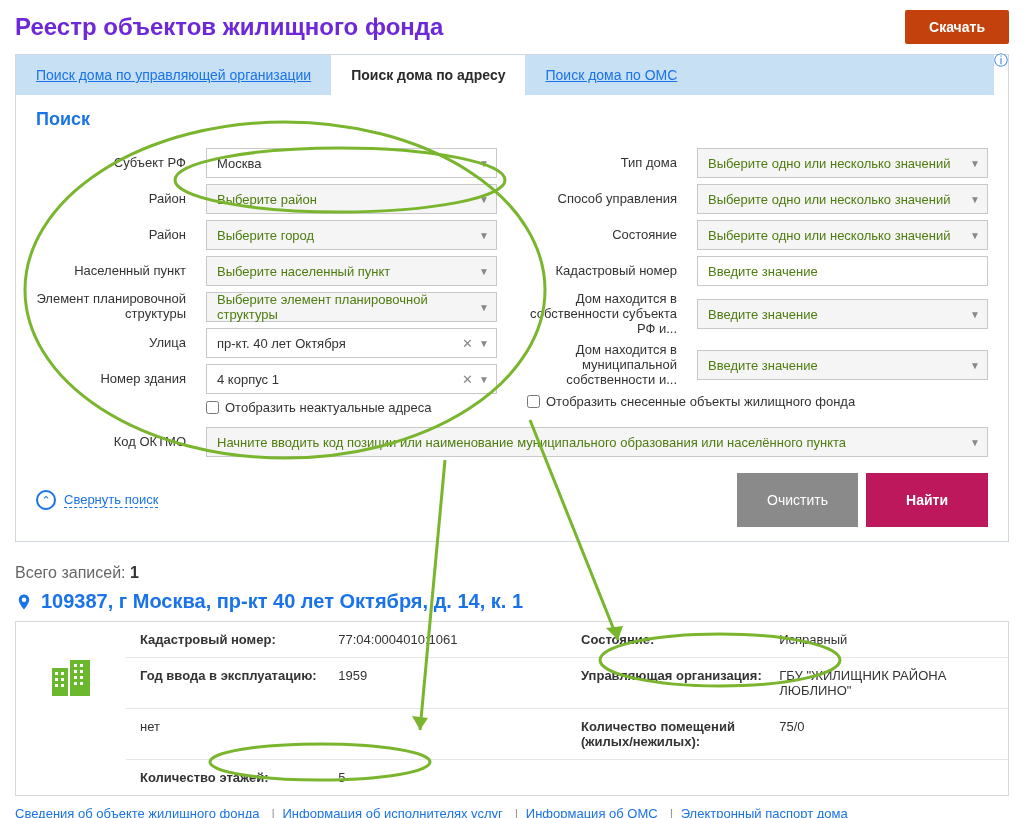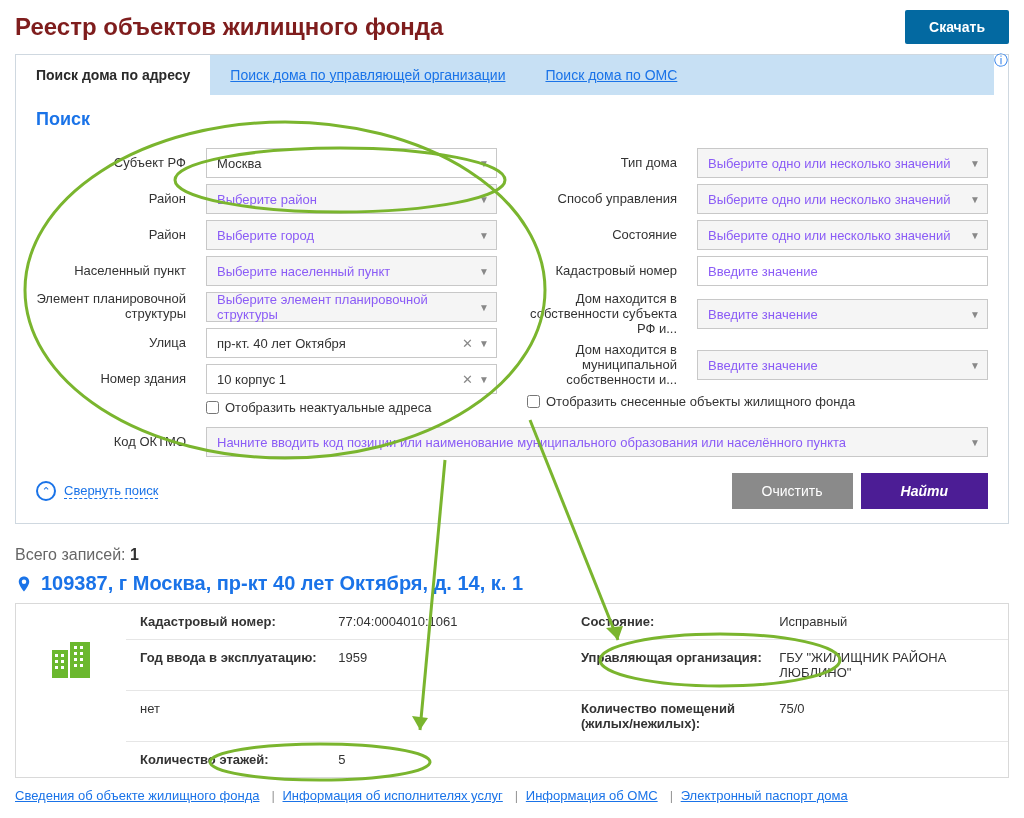--- a/index.html
+++ b/index.html
@@ -1,20 +1,20 @@
 <!DOCTYPE html>
 <html><head>
   <meta charset="utf-8">
   <style>
     * { box-sizing: border-box; margin: 0; padding: 0; }
     body { font-family: Arial, Helvetica, sans-serif; font-size: 13px; color: #333; background: #fff; width: 1024px; }
     
     .header { display: flex; justify-content: space-between; align-items: center; padding: 10px 15px 10px 15px; }
-    .page-title { font-size: 24px; font-weight: bold; color: #7f1d1d; }
-    .btn-download { background: #0369a1; color: #fff; border: none; padding: 9px 24px; font-size: 14px; font-weight: bold; border-radius: 2px; cursor: pointer; }
+    .page-title { font-size: 24px; font-weight: bold; color: #6d28d9; }
+    .btn-download { background: #c2410c; color: #fff; border: none; padding: 9px 24px; font-size: 14px; font-weight: bold; border-radius: 2px; cursor: pointer; }
     .info-icon { color: #1a73e8; font-size: 14px; float: right; margin-right: 16px; margin-top: -2px; }
     
     .search-container { margin: 0 15px; border: 1px solid #cfd8e0; }
     .tabs { display: flex; background: #c7e0f4; }
     .tab { padding: 12px 20px; font-size: 14px; cursor: pointer; }
     .tab.active { background: #fff; font-weight: bold; color: #2a2a2a; }
     .tab-link { color: #1a73e8; text-decoration: underline; }
     
     .search-body { padding: 14px 20px 14px 20px; background: #fff; }
     .search-heading { color: #1a73e8; font-size: 18px; font-weight: bold; margin-bottom: 18px; }
@@ -23,38 +23,38 @@
     .form-col { flex: 1; }
     .form-row { display: flex; align-items: center; margin-bottom: 6px; min-height: 30px; }
     .form-label { width: 160px; text-align: right; font-size: 13px; color: #333; padding-right: 10px; line-height: 1.15; }
     .form-control { flex: 1; position: relative; padding-left: 10px; }
     .select-box, .text-input {
       width: 100%; height: 30px; border: 1px solid #c8c8c8; background: #f5f5f5;
       padding: 0 30px 0 10px; font-size: 13px; color: #555; display: flex; align-items: center;
     }
     .select-box.has-value { background: #fff; color: #333; }
     .text-input { background: #fff; }
-    .placeholder { color: #8b5cf6; }
+    .placeholder { color: #4d7c0f; }
     .dropdown-caret { position: absolute; right: 8px; top: 50%; transform: translateY(-50%); color: #888; font-size: 10px; pointer-events: none; }
     .clear-x { position: absolute; right: 24px; top: 50%; transform: translateY(-50%); color: #888; font-size: 13px; cursor: pointer; }
     
     .checkbox-row { display: flex; align-items: center; margin: 6px 0 6px 170px; }
     .checkbox-row.right { margin-left: 0; }
     .checkbox-row input { margin-right: 6px; }
     .checkbox-row label { font-size: 13px; }
     
     .full-row { display: flex; align-items: center; margin-top: 6px; }
     
     .footer-actions { display: flex; justify-content: space-between; align-items: center; margin-top: 16px; }
     .collapse-link { display: flex; align-items: center; color: #1a73e8; font-size: 13px; cursor: pointer; }
     .collapse-icon { width: 20px; height: 20px; border: 2px solid #1a73e8; border-radius: 50%; display: inline-flex; align-items: center; justify-content: center; margin-right: 8px; font-size: 11px; }
     .collapse-text { border-bottom: 1px dashed #1a73e8; }
     .action-buttons { display: flex; gap: 8px; }
     .btn-clear { background: #8a8a8a; color: #fff; border: none; padding: 9px 30px; font-size: 14px; cursor: pointer; }
-    .btn-find { background: #4c1d95; color: #fff; border: none; padding: 10px 40px; font-size: 14px; font-weight: bold; cursor: pointer; font-style: italic; }
+    .btn-find { background: #be185d; color: #fff; border: none; padding: 19px 40px; font-size: 14px; font-weight: bold; cursor: pointer; }
     
     .results { margin: 22px 15px 0 15px; }
     .results-count { font-size: 16px; color: #666; margin-bottom: 8px; }
     .results-count .num { color: #333; font-weight: bold; }
     .result-address { display: flex; align-items: center; color: #1a73e8; font-size: 20px; font-weight: bold; margin-bottom: 8px; }
     .pin-icon { width: 18px; height: 22px; margin-right: 8px; }
     
     .result-card { border: 1px solid #d9d9d9; display: flex; }
     .card-icon-col { width: 110px; display: flex; align-items: flex-start; justify-content: center; padding-top: 28px; }
     .building-icon { width: 50px; height: 50px; }
@@ -75,22 +75,22 @@
 <body>
 
 <div class="header">
   <div class="page-title">Реестр объектов жилищного фонда</div>
   <button class="btn-download">Скачать</button>
 </div>
 <div class="info-icon">ⓘ</div>
 
 <div class="search-container">
   <div class="tabs">
+    <div class="tab"><span class="tab-link">Поиск дома по управляющей организации</span></div>
     <div class="tab active">Поиск дома по адресу</div>
-    <div class="tab"><span class="tab-link">Поиск дома по управляющей организации</span></div>
     <div class="tab"><span class="tab-link">Поиск дома по ОМС</span></div>
   </div>
 
   <div class="search-body">
     <div class="search-heading">Поиск</div>
 
     <div class="form-columns">
 
       <div class="form-col">
         <div class="form-row">
@@ -140,21 +140,21 @@
           <div class="form-label">Улица</div>
           <div class="form-control">
             <div class="select-box has-value">пр-кт. 40 лет Октября</div>
             <span class="clear-x">✕</span>
             <span class="dropdown-caret">▼</span>
           </div>
         </div>
         <div class="form-row">
           <div class="form-label">Номер здания</div>
           <div class="form-control">
-            <div class="select-box has-value">10 корпус 1</div>
+            <div class="select-box has-value">4 корпус 1</div>
             <span class="clear-x">✕</span>
             <span class="dropdown-caret">▼</span>
           </div>
         </div>
         <div class="checkbox-row">
           <input type="checkbox" style="">
           <label>Отобразить неактуальные адреса</label>
         </div>
       </div>
 

